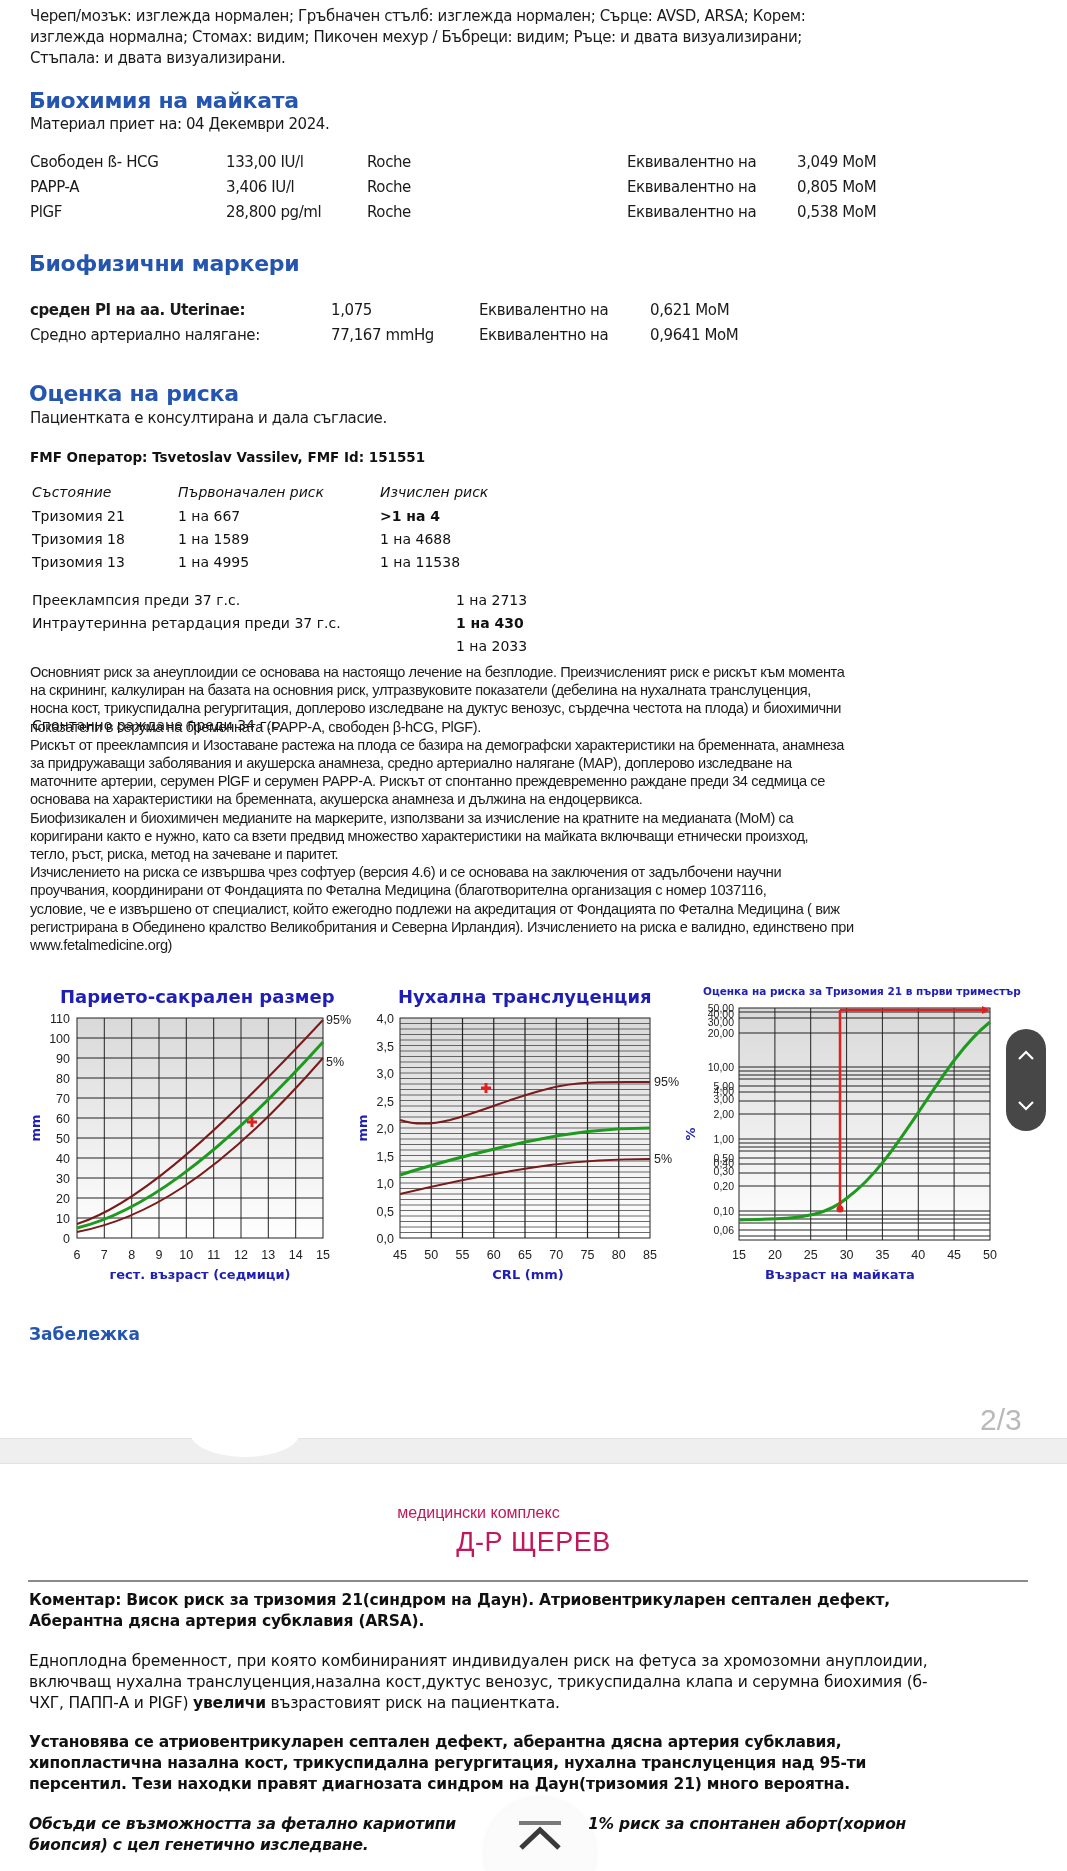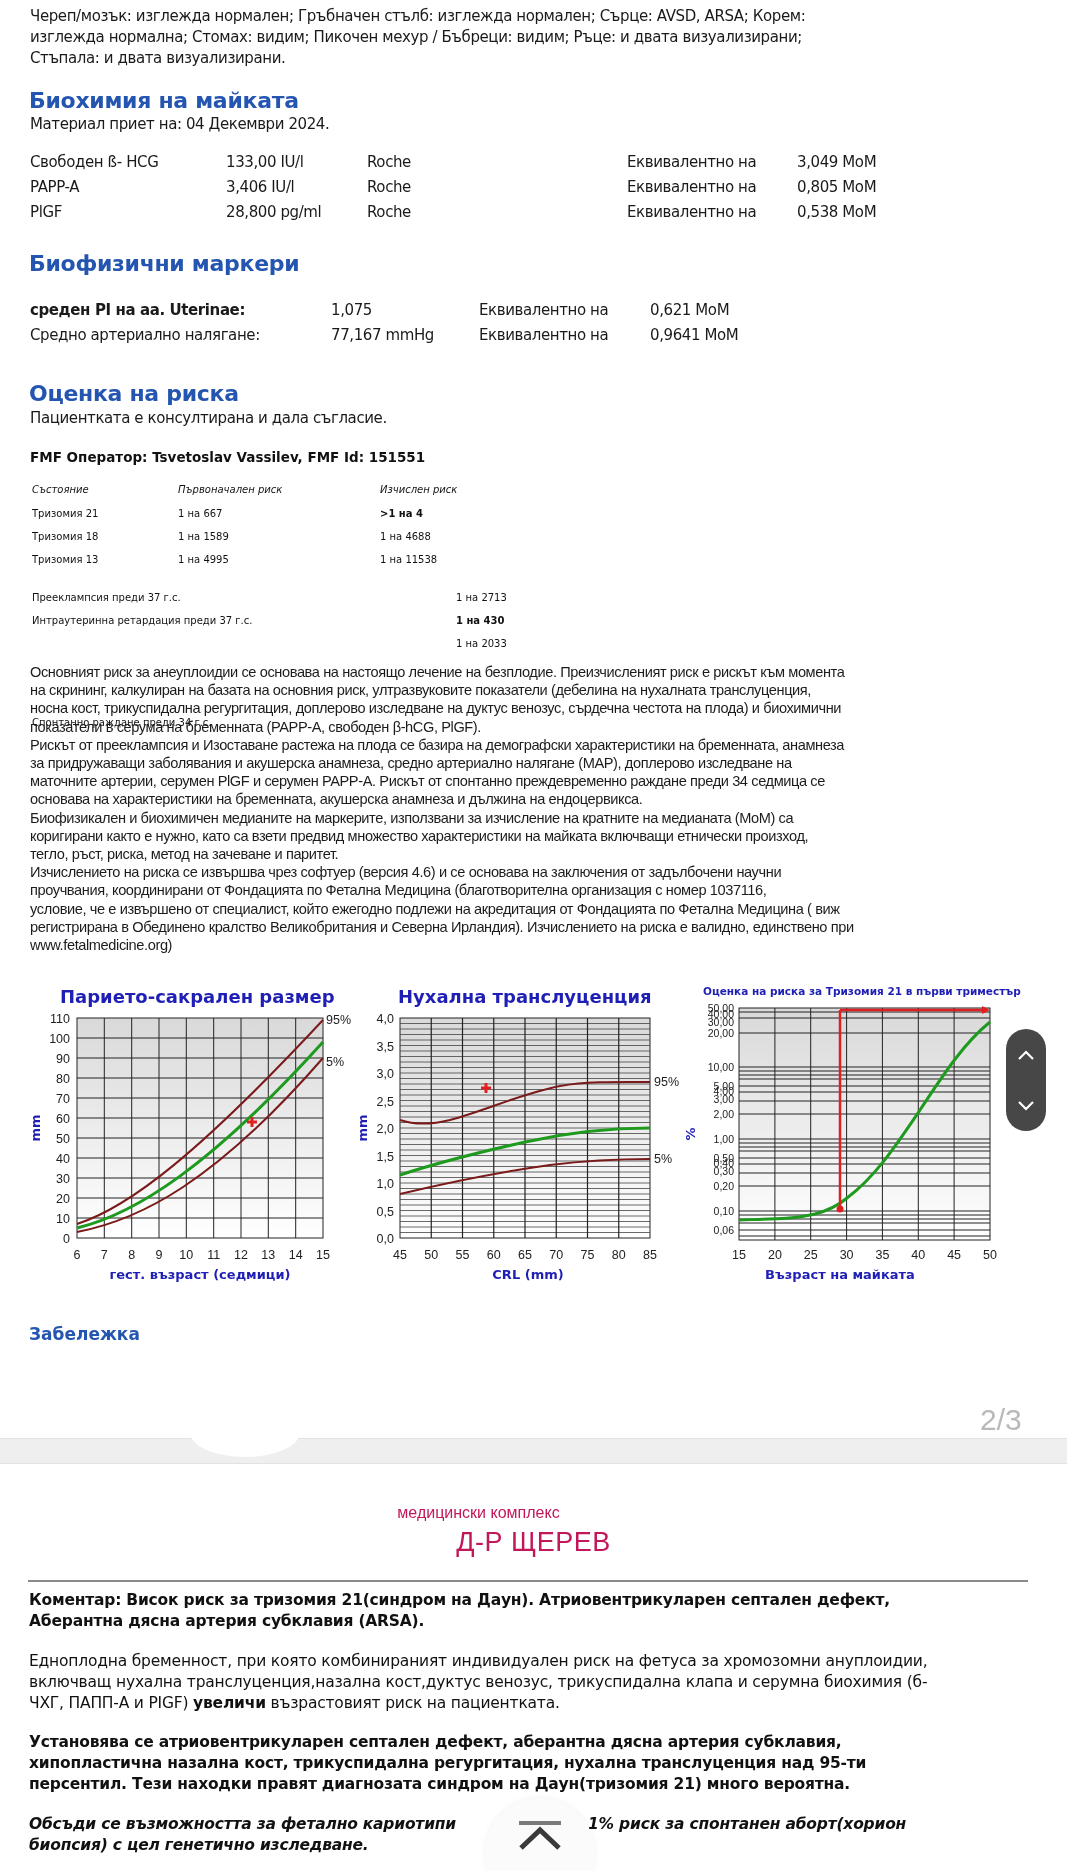--- a/index.html
+++ b/index.html
@@ -3,21 +3,21 @@
 <meta charset="utf-8">
 <style>
   * { box-sizing: border-box; margin: 0; padding: 0; }
   html, body { width: 1067px; height: 1871px; background: #ffffff; overflow: hidden; }
   body { position: relative; font-family: "DejaVu Sans", sans-serif; color: #111; }
   .abs { position: absolute; }
   .narrow { font-family: "DejaVu Sans", sans-serif; font-size: 15px; letter-spacing: -0.4px; color: #1a1a1a; }
   .h2 { font-family: "DejaVu Sans", sans-serif; font-weight: bold; font-size: 22px; color: #2455b0; letter-spacing: -0.3px; }
   .h3 { font-family: "DejaVu Sans", sans-serif; font-weight: bold; font-size: 17px; color: #2455b0; }
   .para { font-family: "Liberation Sans", sans-serif; font-size: 15.3px; line-height: 18.2px; color: #1c1c1c; }
-  .ver { font-family: "DejaVu Sans", sans-serif; font-size: 10px; color: #111; white-space: nowrap; }
+  .ver { font-family: "DejaVu Sans", sans-serif; font-size: 14px; color: #111; white-space: nowrap; }
   .ital { font-style: italic; }
   .bold { font-weight: bold; }
   .chart-title { font-family: "DejaVu Sans", sans-serif; font-weight: bold; color: #1f1fb5; white-space: nowrap; }
   .tick { font-family: "Liberation Sans", sans-serif; font-size: 12.5px; fill: #222; }
   .axlab { font-family: "DejaVu Sans", sans-serif; font-weight: bold; font-size: 13px; fill: #1f1fb5; }
   .gray-band { left: 0; width: 1067px; top: 1438px; height: 26px; background: #efefef; border-top: 1px solid #e2e2e2; border-bottom: 1px solid #e2e2e2; }
   .page-num { font-family: "Liberation Sans", sans-serif; font-size: 30px; color: #b9b9b9; }
   .pink-small { font-family: "Liberation Sans", sans-serif; font-size: 16px; color: #c2185b; }
   .pink-big { font-family: "Liberation Sans", sans-serif; font-size: 27px; color: #c2185b; letter-spacing: 0.5px; }
   .rule { left: 28px; width: 1000px; height: 2px; background: #8a8a8a; top: 1580px; }

